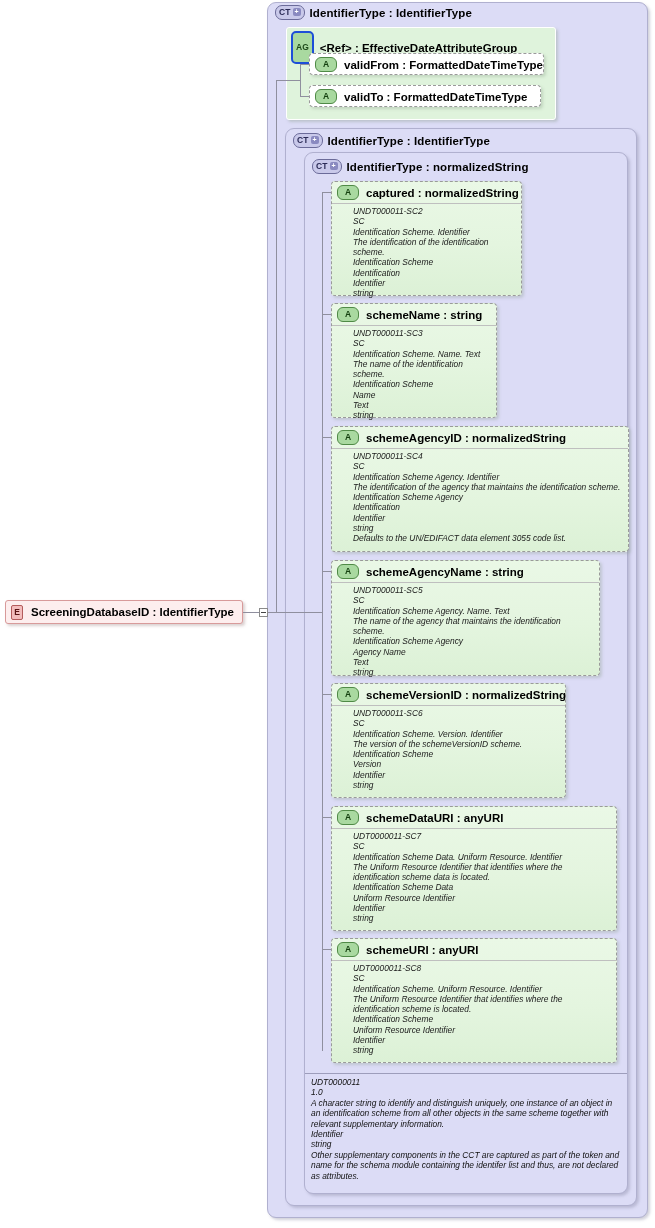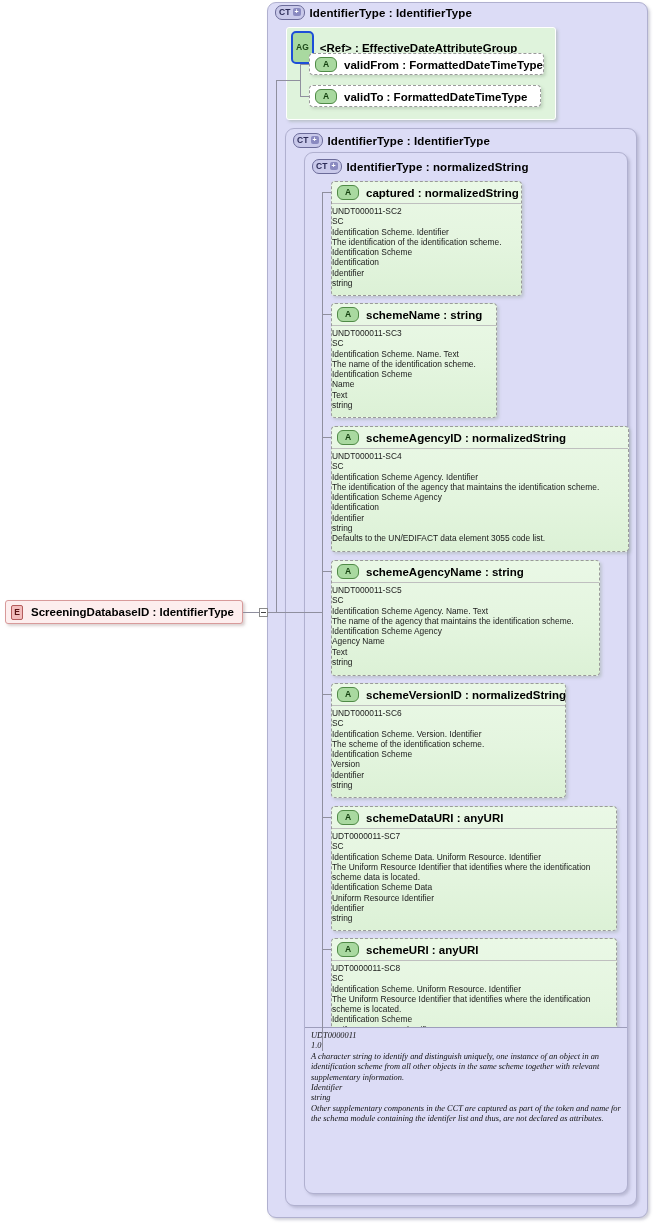--- a/index.html
+++ b/index.html
@@ -82,22 +82,22 @@
   }
   .a-badge{
     display:inline-block;
     background:#a9d9a0;border:1px solid #4f8a46;border-radius:6px;
     font-size:8.5px;font-weight:bold;color:#14400f;
     width:20px;height:13px;line-height:12px;text-align:center;
     margin-right:7px;flex:0 0 auto;
   }
   .attr-body{
     border-top:1px solid #bfbfbf;
-    padding:2px 5px 4px 0;
-    font-size:8.4px;line-height:10.3px;color:#1a1a1a;
+    padding:2px 5px 4px 21px;
+    font-size:8.4px;font-style:italic;line-height:10.3px;color:#1a1a1a;
   }
   .attr-body div{white-space:normal;}
 
   
   .doc-block{
     position:absolute;
     background:#dcdcf6;
     border-top:1px solid #9d9dbb;
     padding:3px 6px 4px 6px;
     font-size:8.4px;font-style:italic;line-height:10.4px;color:#101010;
@@ -251,21 +251,21 @@
 
   <div class="attr" style="left:331px;top:683px;width:235px;height:115px;">
     <div class="attr-head">
       <span class="a-badge">A</span>
       <span>schemeVersionID : normalizedString</span>
     </div>
     <div class="attr-body">
       <div>UNDT000011-SC6</div>
       <div>SC</div>
       <div>Identification Scheme. Version. Identifier</div>
-      <div>The scheme of the identification scheme.</div>
+      <div>The version of the schemeVersionID scheme.</div>
       <div>Identification Scheme</div>
       <div>Version</div>
       <div>Identifier</div>
       <div>string</div>
     </div>
   </div>
 
   <div class="attr" style="left:331px;top:806px;width:286px;height:125px;">
     <div class="attr-head">
       <span class="a-badge">A</span>
@@ -293,21 +293,21 @@
       <div>SC</div>
       <div>Identification Scheme. Uniform Resource. Identifier</div>
       <div>The Uniform Resource Identifier that identifies where the identification scheme is located.</div>
       <div>Identification Scheme</div>
       <div>Uniform Resource Identifier</div>
       <div>Identifier</div>
       <div>string</div>
     </div>
   </div>
 
-  <div class="doc-block" style="left:305px;top:1027px;width:322px;font-family:Liberation Serif, serif;">
+  <div class="doc-block" style="left:305px;top:1073px;width:322px;">
     <div>UDT0000011</div>
     <div>1.0</div>
     <div>A character string to identify and distinguish uniquely, one instance of an object in an identification scheme from all other objects in the same scheme together with relevant supplementary information.</div>
     <div>Identifier</div>
     <div>string</div>
     <div>Other supplementary components in the CCT are captured as part of the token and name for the schema module containing the identifer list and thus, are not declared as attributes.</div>
   </div>
 
   <div class="ln v" style="left:322px;top:192px;height:859px;"></div>
   <div class="ln h" style="left:322px;top:192px;width:9px;"></div>

